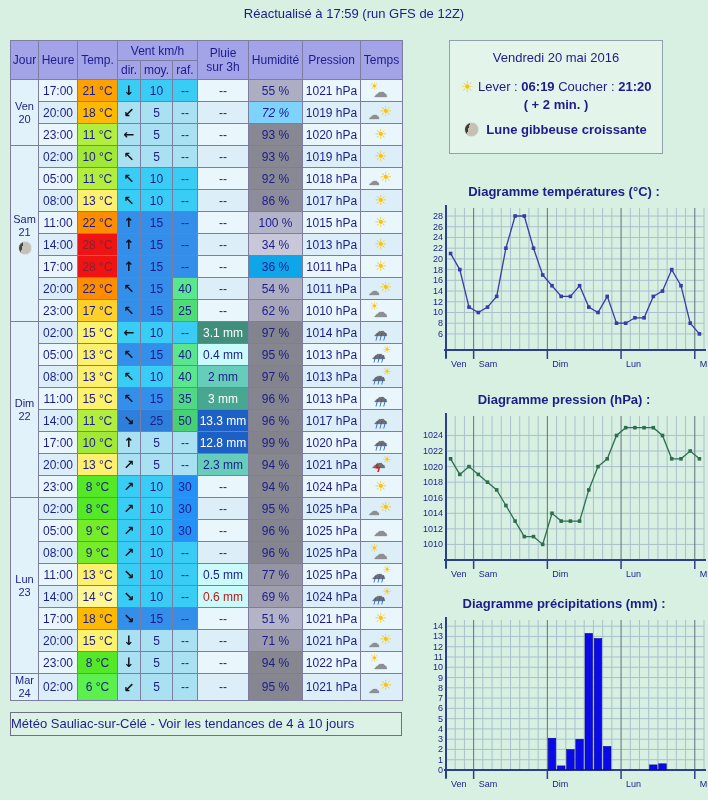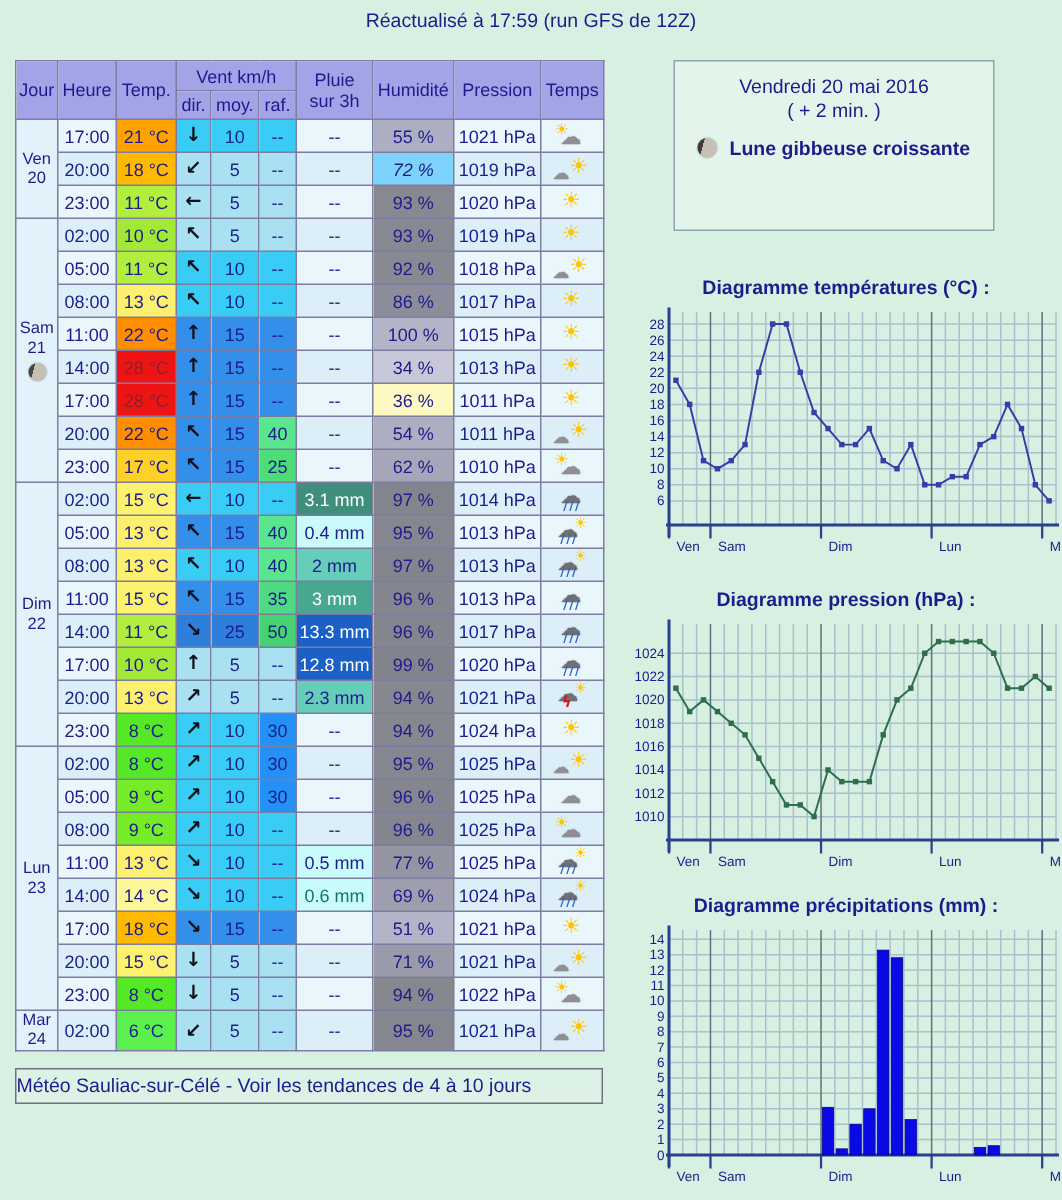--- a/index.html
+++ b/index.html
@@ -28,21 +28,21 @@
   .wicon .g-cloud{position:absolute;color:#8f8f93;font-size:14px;text-shadow:0 0 1px #4a4a4a;}
   .wicon .g-cloudd{position:absolute;color:#6f6f75;font-size:14px;text-shadow:0 0 1px #333;}
   .wicon .g-rain{position:absolute;color:#2a62c8;font-size:8px;font-weight:bold;letter-spacing:1px;}
   .wicon .g-bolt{position:absolute;color:#e01212;font-size:10px;font-weight:bold;}
   
   .infobox{position:absolute;left:449px;top:40px;width:212px;height:112px;
     border:1px solid #8fa3ad;background:#e3f5ea;text-align:center;font-size:13px;}
   .infobox .date{margin-top:9px;}
   .infobox .saint{font-weight:bold;font-style:italic;margin-top:2px;}
   .infobox .sunline{margin-top:13px;}
-  .infobox .delta{font-weight:normal;margin-top:1px;}
+  .infobox .delta{font-weight:bold;margin-top:1px;}
   .infobox .moonline{margin-top:10px;font-weight:bold;}
   .sun-glyph{font-family:"DejaVu Sans",sans-serif;color:#f6c60a;font-size:15px;vertical-align:-1px;margin-right:4px;}
   .moon-glyph{display:inline-block;width:13px;height:13px;border-radius:50%;vertical-align:-2px;margin-right:8px;
     background:linear-gradient(105deg,#3e3a36 30%,#c6c0b4 30%);box-shadow:0 0 1px #555;}
   
   .chart{position:absolute;left:420px;width:288px;}
   .chart-title{text-align:center;font-size:13px;font-weight:bold;color:#1c1c8c;height:16px;}
   .chart svg{display:block;}
   
   .footer-box{position:absolute;left:10px;top:712px;width:390px;height:22px;border:1px solid #707082;
@@ -185,21 +185,21 @@
         <td class="odd">1013 hPa</td>
         <td class="odd"><span class="wicon"><span class="g-sun" style="left: 7px; top: 1px;">☀</span></span></td>
       </tr>
       <tr>
         <td class="even">17:00</td>
         <td class="" style="background: rgb(239, 20, 20); color: rgb(140, 32, 48);">28 °C</td>
         <td class="dir" style="background: rgb(51, 143, 233);">↑</td>
         <td class="" style="background: rgb(51, 143, 233);">15</td>
         <td class="" style="background: rgb(51, 143, 233);">--</td>
         <td class="even">--</td>
-        <td class="" style="background: #fef9c3;">36 %</td>
+        <td class="" style="background: #0ea5e9;">36 %</td>
         <td class="even">1011 hPa</td>
         <td class="even"><span class="wicon"><span class="g-sun" style="left: 7px; top: 1px;">☀</span></span></td>
       </tr>
       <tr>
         <td class="odd">20:00</td>
         <td class="" style="background: rgb(255, 141, 0); color: rgb(28, 28, 140);">22 °C</td>
         <td class="dir" style="background: rgb(51, 143, 233);">↖</td>
         <td class="" style="background: rgb(51, 143, 233);">15</td>
         <td class="" style="background: rgb(89, 230, 142);">40</td>
         <td class="odd">--</td>
@@ -357,21 +357,21 @@
         <td class="" style="background: rgb(148, 148, 162);">77 %</td>
         <td class="even">1025 hPa</td>
         <td class="even"><span class="wicon"><span class="g-sun" style="left: 15px; top: -1px; font-size: 10px;">☀</span><span class="g-cloudd" style="left: 4px; top: 1px;">☁</span><span class="g-rain" style="left: 6px; top: 10px;">///</span></span></td>
       </tr>
       <tr>
         <td class="odd">14:00</td>
         <td class="" style="background: rgb(253, 247, 154); color: rgb(28, 28, 140);">14 °C</td>
         <td class="dir" style="background: rgb(57, 205, 245);">↘</td>
         <td class="" style="background: rgb(57, 205, 245);">10</td>
         <td class="" style="background: rgb(57, 205, 245);">--</td>
-        <td class="odd" style="background: rgb(201, 251, 251); color: #0f766e;">0.6 mm</td>
+        <td class="odd" style="background: rgb(201, 251, 251); color: #b91c1c;">0.6 mm</td>
         <td class="" style="background: rgb(158, 158, 174);">69 %</td>
         <td class="odd">1024 hPa</td>
         <td class="odd"><span class="wicon"><span class="g-sun" style="left: 15px; top: -1px; font-size: 10px;">☀</span><span class="g-cloudd" style="left: 4px; top: 1px;">☁</span><span class="g-rain" style="left: 6px; top: 10px;">///</span></span></td>
       </tr>
       <tr>
         <td class="even">17:00</td>
         <td class="" style="background: rgb(255, 185, 0); color: rgb(28, 28, 140);">18 °C</td>
         <td class="dir" style="background: rgb(51, 143, 233);">↘</td>
         <td class="" style="background: rgb(51, 143, 233);">15</td>
         <td class="" style="background: rgb(51, 143, 233);">--</td>
@@ -415,20 +415,26 @@
         <td class="odd">--</td>
         <td class="" style="background: rgb(134, 134, 145);">95 %</td>
         <td class="odd">1021 hPa</td>
         <td class="odd"><span class="wicon"><span class="g-sun" style="left: 12px; top: 0px;">☀</span><span class="g-cloud" style="left: 1px; top: 6px; font-size: 11px;">☁</span></span></td>
       </tr>
     </tbody>
 </table>
 
 <div class="infobox">
   <div class="date">Vendredi 20 mai 2016</div>
+  <div class="sunline">
+    <span class="sun-glyph">☀</span><span>Lever :</span>
+    <b>06:19</b>
+    <span>Coucher :</span>
+    <b>21:20</b>
+  </div>
   <div class="delta">( + 2 min. )</div>
   <div class="moonline">
     <span class="moon-glyph"></span><span>Lune gibbeuse croissante</span>
   </div>
 </div>
 
 <div class="chart" style="top:184px">
   <div class="chart-title">Diagramme températures (°C) :</div>
   <svg width="288" height="176">
       <line x1="26" y1="133.9245283018868" x2="284" y2="133.9245283018868" stroke="#a9c1cd" stroke-width="1"></line>

